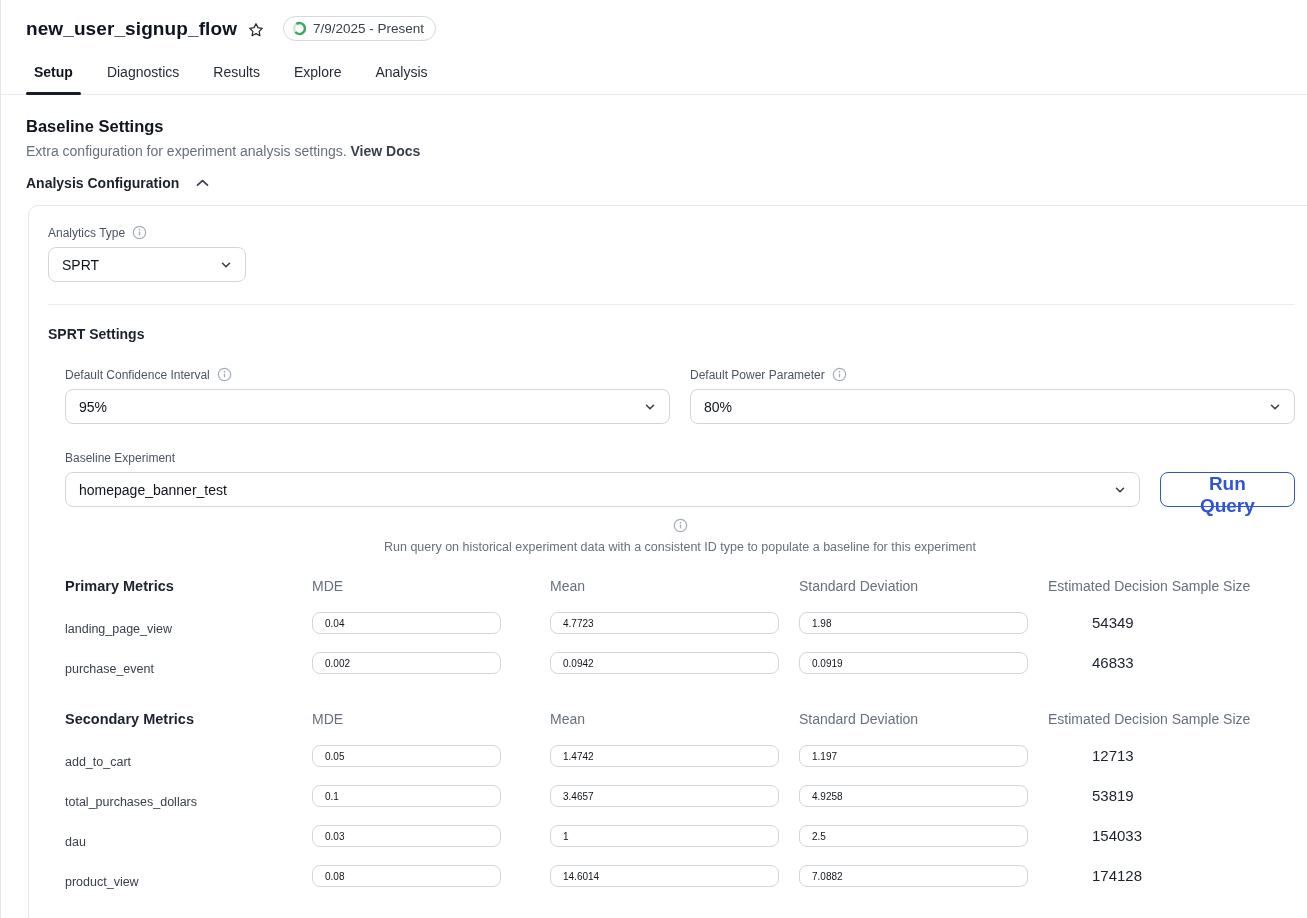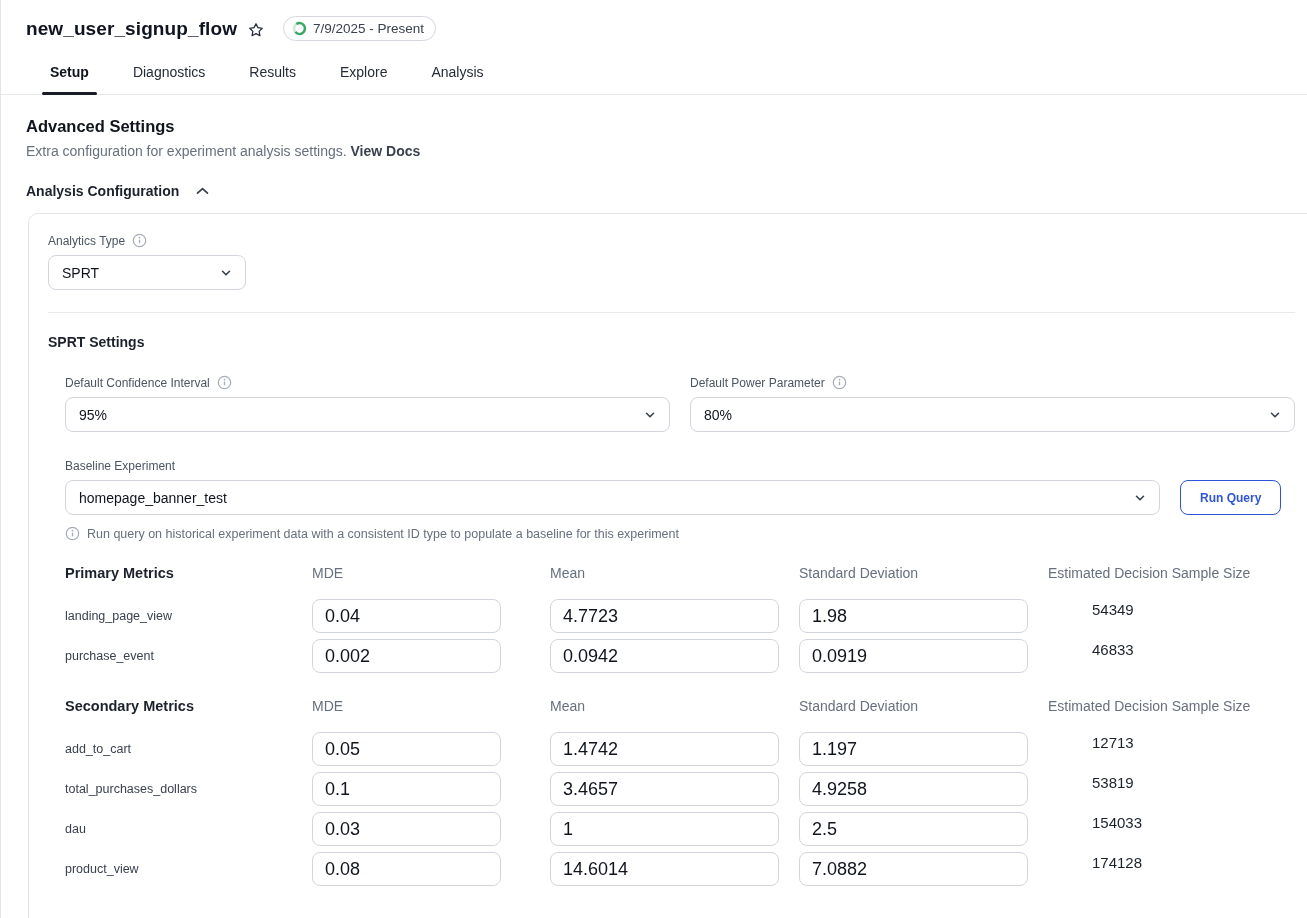--- a/index.html
+++ b/index.html
@@ -12,35 +12,35 @@
   
   .title-row { display:flex; align-items:center; gap:10px; padding:16px 0 0 25px; }
   .page-title { font-size:19px; font-weight:700; color:#0f1422; letter-spacing:.1px; }
   .star { display:inline-flex; cursor:pointer; margin-top:2px; }
   .badge {
     display:inline-flex; align-items:center; gap:6px; margin-left:8px;
     border:1px solid #d4d8de; border-radius:14px; padding:4px 11px 4px 8px;
     font-size:13.5px; color:#39414e; background:#fff;
   }
   .tabs {
-    display:flex; align-items:flex-end; gap:28px;
-    margin-top:23px; padding-left:41px; border-bottom:1px solid #e7e9ed;
+    display:flex; align-items:flex-end; gap:18px;
+    margin-top:23px; padding-left:25px; border-bottom:1px solid #e7e9ed;
   }
   .tab { font-size:14px; color:#252c38; padding:0 8px 14px; position:relative; cursor:pointer; }
   .tab.active { font-weight:700; color:#10141c; }
   .tab.active::after {
     content:""; position:absolute; left:0; right:0; bottom:-1px; height:3px;
     background:#171c26; border-radius:2px;
   }
   
   .content { padding-left:25px; }
   .adv-title { margin-top:22px; font-size:16.5px; font-weight:700; color:#10141c; }
   .adv-desc { margin-top:7px; font-size:14px; color:#67707e; }
   .view-docs { font-weight:700; color:#39414e; cursor:pointer; }
-  .section-row { margin-top:24px; display:flex; align-items:center; gap:17px; cursor:pointer; }
+  .section-row { margin-top:16px; display:flex; align-items:center; gap:17px; cursor:pointer; }
   .section-label { font-size:14px; font-weight:700; color:#1c222d; }
   
   .card {
     margin:14px 0 0 27px; width:1292px; height:760px;
     border:1px solid #e3e6ea; border-radius:10px; padding:19px 0 0 19px; background:#fff;
   }
   .card-inner { width:1247px; }
   .field-label-row { display:flex; align-items:center; gap:7px; }
   .field-label { font-size:12px; font-weight:500; color:#4b5563; }
   .select {
@@ -50,34 +50,34 @@
   }
   .select-analytics { width:198px; }
   .divider { border:none; border-top:1px solid #e9ebee; margin:22px 0 21px; width:1247px; }
   .sprt-title { font-size:14px; font-weight:700; color:#1c222d; }
   .sub { padding-left:17px; margin-top:25px; }
   .two-col { display:grid; grid-template-columns:605px 605px; column-gap:20px; margin-bottom:24px; }
   .baseline-row { display:flex; align-items:center; gap:20px; margin-top:6px; }
   .select-baseline { width:1095px; margin-top:0; }
   .btn-run {
     height:35px; padding:0 19px; background:#fff; border:1px solid #2f54d8; border-radius:8px;
-    color:#2f54d8; font-size:12px; font-weight:600; font-family:inherit; cursor:pointer;
-  }
-  .note { display:flex; align-items:center; gap:7px; margin-top:11px; }
+    color:#2f54d8; font-size:19px; font-weight:600; font-family:inherit; cursor:pointer;
+  }
+  .note { display:flex; align-items:center; gap:7px; margin-top:11px;flex-direction:column; }
   .note-text { font-size:12.5px; color:#67707e; }
   
   .mgrid { display:grid; grid-template-columns:247px 238px 249px 249px 1fr; margin-top:24px; }
   .mgrid.secondary { margin-top:19px; }
   .mhead { font-size:14px; color:#67707e; padding-bottom:18px; }
   .mhead.title { font-size:14.5px; font-weight:600; color:#1c222d; }
   .mcell { margin-bottom:6px; }
   .mname { font-size:12.5px; color:#39414e; line-height:34px; }
   .minput {
-    height:34px; border:1px solid #d2d6dc; border-radius:8px; padding:0 12px;
-    font-size:18px; color:#10141c; font-family:inherit; outline:none; background:#fff; display:block;
+    height:22px; border:1px solid #d2d6dc; border-radius:8px; padding:0 12px;
+    font-size:10px; color:#10141c; font-family:inherit; outline:none; background:#fff; display:block;
   }
   .minput.w-mde { width:189px; }
   .minput.w-big { width:229px; }
   .msample { font-size:15px; color:#1c222d; padding-top:2px;margin-left:44px; }
   svg { display:block; }
 </style>
 </head>
 <body>
 
 <div class="title-row">
@@ -100,21 +100,21 @@
 
 <div class="tabs">
   <div class="tab active">Setup</div>
   <div class="tab">Diagnostics</div>
   <div class="tab">Results</div>
   <div class="tab">Explore</div>
   <div class="tab">Analysis</div>
 </div>
 
 <div class="content">
-  <div class="adv-title">Advanced Settings</div>
+  <div class="adv-title">Baseline Settings</div>
   <div class="adv-desc">
     <span>Extra configuration for experiment analysis settings.</span>
     <span class="view-docs">View Docs</span>
   </div>
 
   <div class="section-row">
     <span class="section-label">Analysis Configuration</span>
     <span>
       <svg width="13" height="8" viewBox="0 0 13 8" fill="none" stroke="#39414e" stroke-width="1.7" stroke-linecap="round" stroke-linejoin="round">
         <path d="M1.5 6.2 L6.5 1.6 L11.5 6.2"></path>

